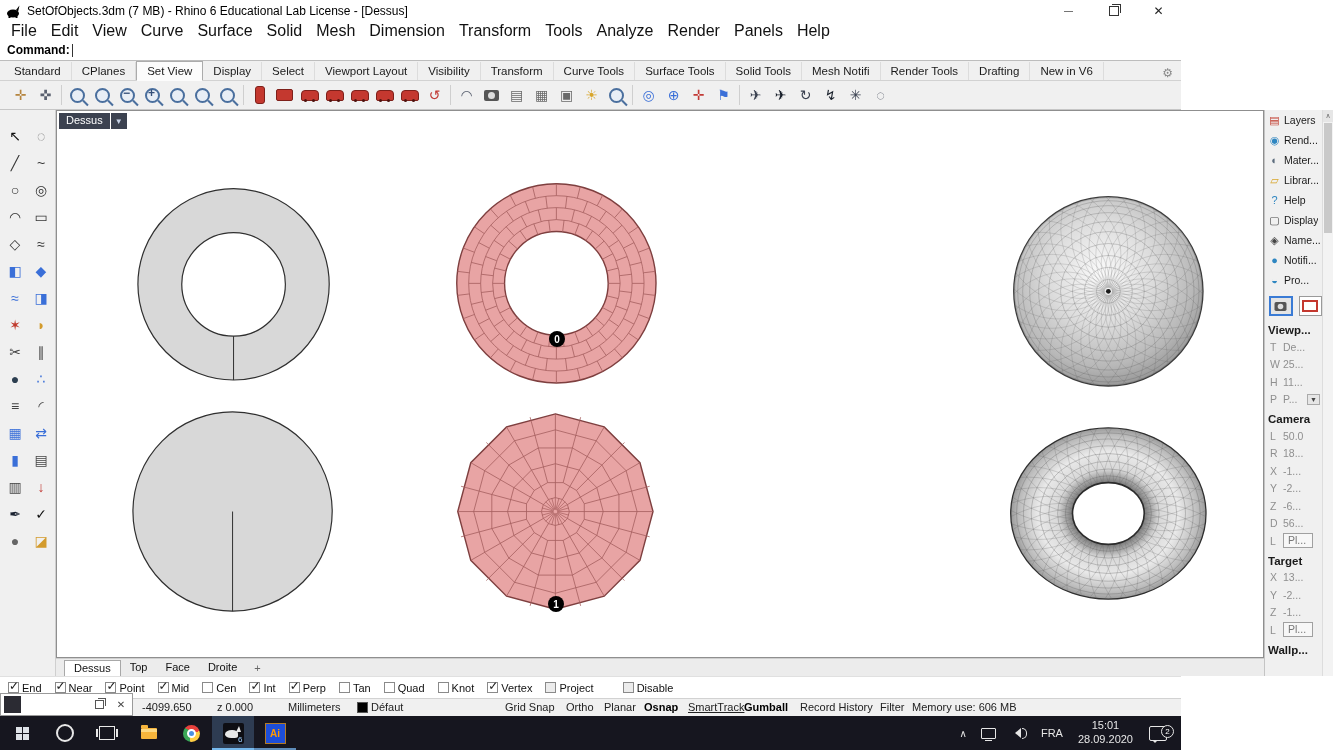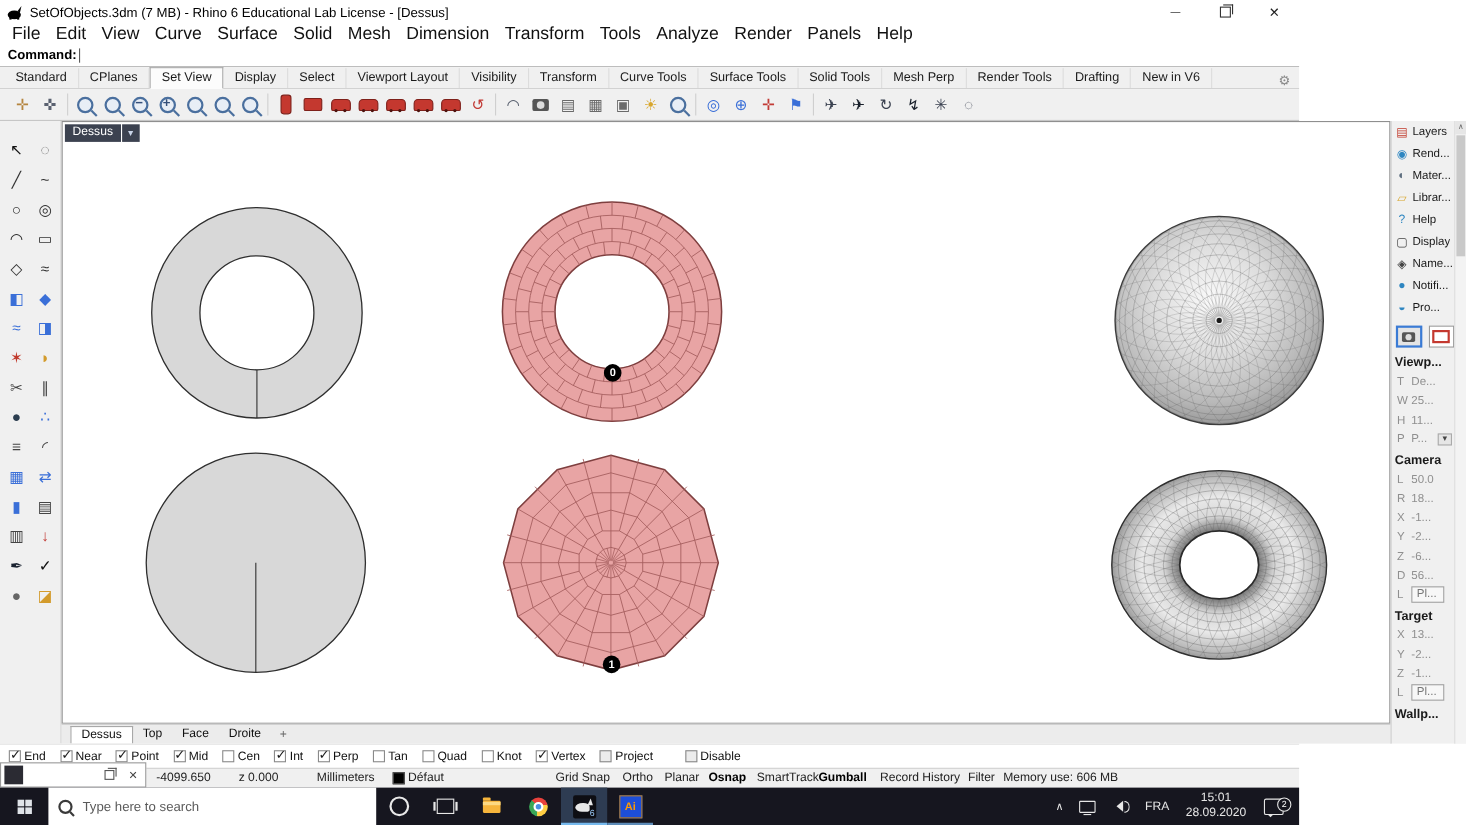--- a/index.html
+++ b/index.html
@@ -210,21 +210,21 @@
       <span class="tab">CPlanes</span>
       <span class="tab active">Set View</span>
       <span class="tab">Display</span>
       <span class="tab">Select</span>
       <span class="tab">Viewport Layout</span>
       <span class="tab">Visibility</span>
       <span class="tab">Transform</span>
       <span class="tab">Curve Tools</span>
       <span class="tab">Surface Tools</span>
       <span class="tab">Solid Tools</span>
-      <span class="tab">Mesh Perp</span>
+      <span class="tab">Mesh Notifi</span>
       <span class="tab">Render Tools</span>
       <span class="tab">Drafting</span>
       <span class="tab">New in V6</span>
       <span class="gear-icon"></span>
     </div>
 
   <div class="toolbar" id="toolbar">
       <div class="tbicon">
         <span style="color: rgb(181, 133, 63);">✛</span>
       </div>
@@ -946,21 +946,21 @@
       </span>
       <span class="sb-field" style="left: 566px;">
         <span>Ortho</span>
       </span>
       <span class="sb-field" style="left: 604px;">
         <span>Planar</span>
       </span>
       <span class="sb-field bold" style="left: 644px;">
         <span>Osnap</span>
       </span>
-      <span class="sb-field" style="left: 688px;">
+      <span class="sb-field" style="left: 688px; text-decoration: underline;">
         <span>SmartTrack</span>
       </span>
       <span class="sb-field bold" style="left: 744px;">
         <span>Gumball</span>
       </span>
       <span class="sb-field" style="left: 800px;">
         <span>Record History</span>
       </span>
       <span class="sb-field" style="left: 880px;">
         <span>Filter</span>
@@ -980,24 +980,20 @@
   </div>
 
   <div class="taskbar">
     <div class="tb-start">
       <span class="winlogo">
           <span></span>
           <span></span>
           <span></span>
           <span></span>
         </span>
-    </div>
-    <div class="tb-search">
-      <span class="search-circle"></span>
-      <input placeholder="Type here to search" style="">
     </div>
     <div class="tb-apps" id="tbapps">
         <div class="tb-app">
           <span class="ic-cortana"></span>
         </div>
         <div class="tb-app">
           <span class="ic-taskview"></span>
         </div>
         <div class="tb-app">
           <span class="ic-folder"></span>

